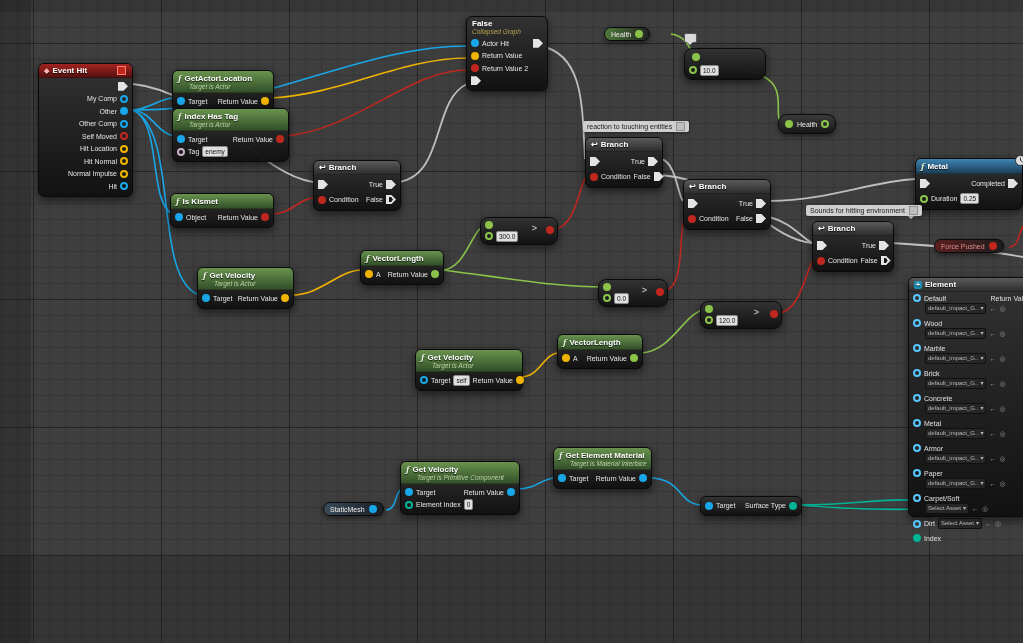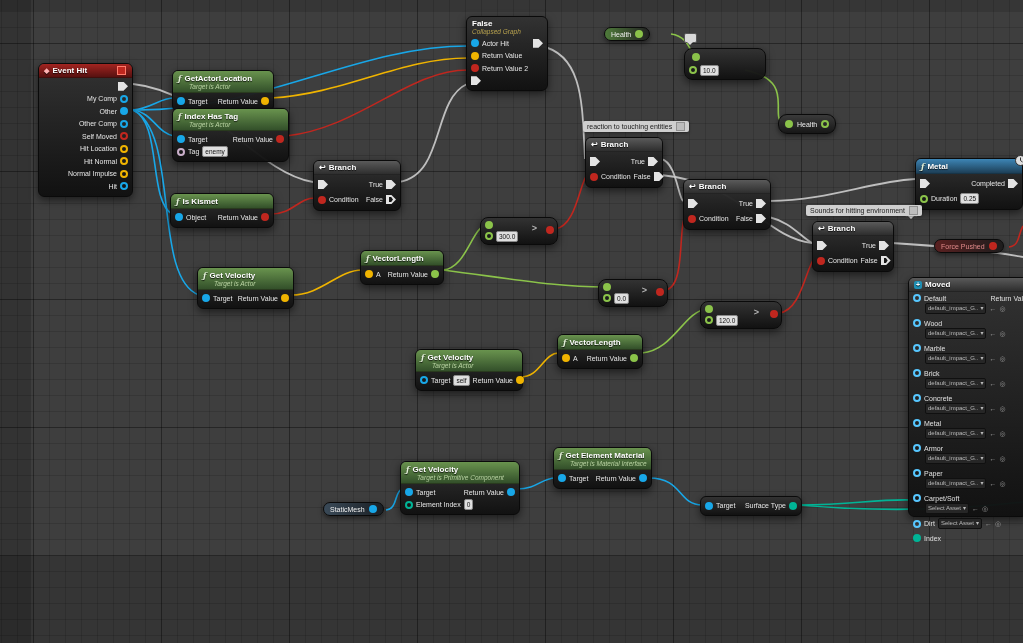--- a/index.html
+++ b/index.html
@@ -598,21 +598,21 @@
           <span>Surface Type</span>
           <span class="cp" style="--c:#00b496"></span>
         </span>
     </div>
   </div>
 
   <div class="n" style="left:908px;top:277px;width:118px;height:238px">
     <div class="hd grey" style="padding:2px 5px">
         <div class="t">
           <span class="selico">+</span>
-          <span>Moved</span>
+          <span>Element</span>
         </div>
       </div>
 
     <div class="srow">
       <div class="slbl">
           <span class="cp h" style="--c:#57c7ff"></span>
           <span>Default</span>
         <span style="margin-left:auto;font-size:7px">Return Val</span>
         </div>
       <div class="sctl">

